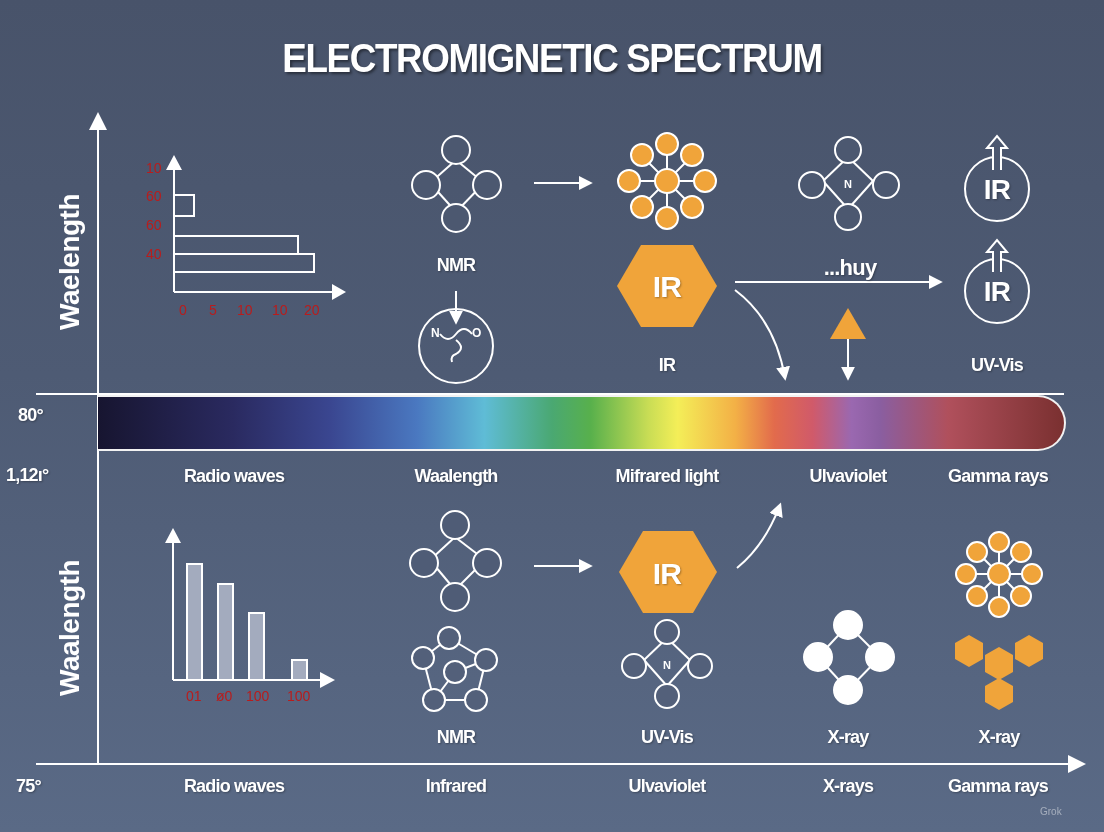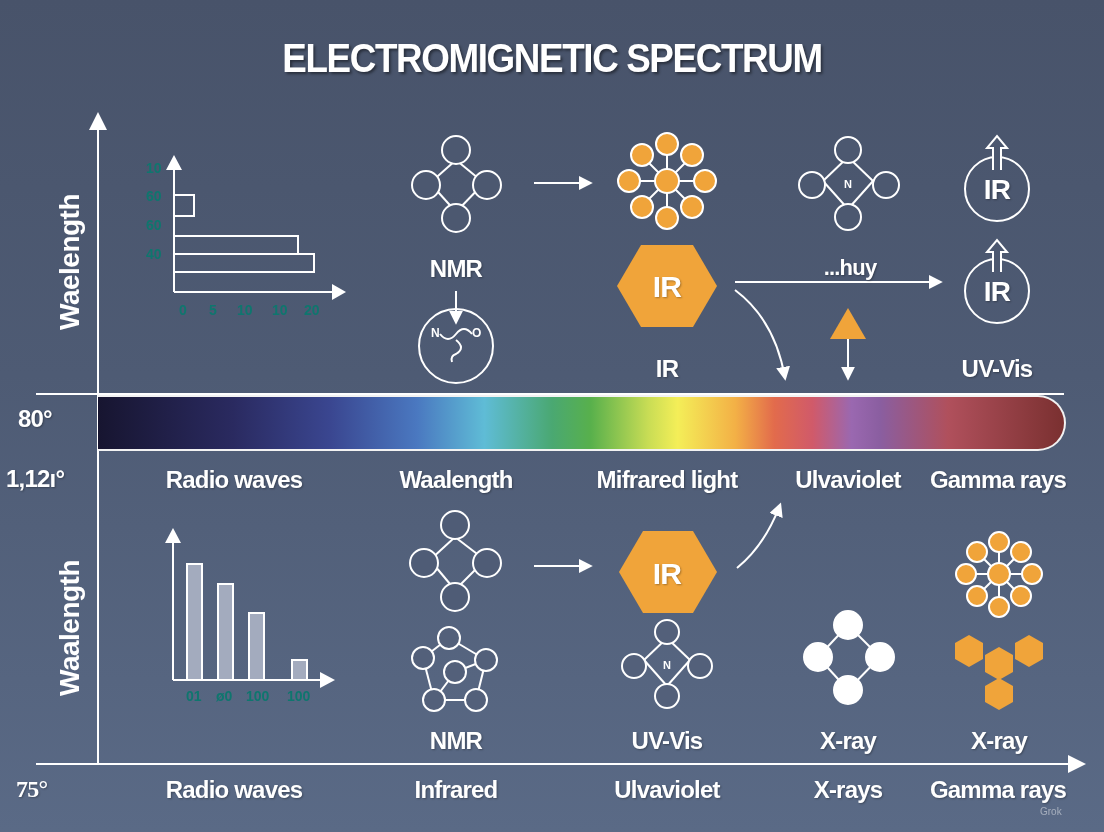--- a/index.html
+++ b/index.html
@@ -9,27 +9,27 @@
     font-family: "Liberation Sans", "DejaVu Sans", sans-serif;
     color: #ffffff;
   }
   .abs { position: absolute; }
   .title {
     left: 0; top: 36px; width: 1104px; text-align: center;
     font-size: 40px; font-weight: bold; letter-spacing: -1.5px;
     text-shadow: 2px 2px 3px rgba(0,0,0,0.45);
     transform: scaleX(0.92);
   }
-  .lbl { font-weight: bold; font-size: 24px; letter-spacing: -0.8px; white-space: nowrap; text-shadow: 1px 1px 2px rgba(0,0,0,0.3); }
+  .lbl { font-weight: bold; font-size: 18px; letter-spacing: -0.8px; white-space: nowrap; text-shadow: 1px 1px 2px rgba(0,0,0,0.3); }
   .lbl-c { transform: translateX(-50%); }
   .vlabel {
     font-weight: bold; font-size: 28px; letter-spacing: -0.5px;
     transform-origin: left top; transform: rotate(-90deg); white-space: nowrap;
   }
-  .tick { font-weight: bold; font-size: 14px; color: #0f766e; }
+  .tick { font-weight: normal; font-size: 14px; color: #b91c1c; }
   svg { position: absolute; left: 0; top: 0; overflow: visible; }
   .spectrum {
     left: 98px; top: 395px; width: 966px; height: 52px;
     border: 2px solid #f2f2f2; border-left: none;
     border-radius: 0 28px 28px 0;
     background: linear-gradient(90deg,
       #171530 0%, #2a2a60 14%, #3a4690 24%, #4a78c0 33%, #5fbcd6 40%,
       #4aa872 47%, #58b04c 51%, #c9dd55 57%, #f4ee58 60%, #f3b046 66%,
       #e26b4c 70%, #d05a6a 74%, #9a68b0 78%, #8a5ea0 81%, #b0505c 88%, #7a3030 100%);
   }
@@ -228,21 +228,21 @@
   </g>
 </svg>
 
 <div class="abs spectrum"></div>
 
 <div class="abs vlabel" style="left:54px; top:330px;">Waelength</div>
 <div class="abs vlabel" style="left:54px; top:696px;">Waalength</div>
 
 <div class="abs lbl" style="left:18px; top:405px;">80°</div>
 <div class="abs lbl" style="left:6px; top:465px;">1,12ı°</div>
-<div class="abs lbl" style="left:16px; top:776px;font-family:Liberation Serif, serif;">75°</div>
+<div class="abs lbl" style="left:16px; top:776px;">75°</div>
 
 <div class="abs tick" style="left:146px; top:160px;">10</div>
 <div class="abs tick" style="left:146px; top:188px;">60</div>
 <div class="abs tick" style="left:146px; top:217px;">60</div>
 <div class="abs tick" style="left:146px; top:246px;">40</div>
 <div class="abs tick" style="left:179px; top:302px;">0</div>
 <div class="abs tick" style="left:209px; top:302px;">5</div>
 <div class="abs tick" style="left:237px; top:302px;">10</div>
 <div class="abs tick" style="left:272px; top:302px;">10</div>
 <div class="abs tick" style="left:304px; top:302px;">20</div>

